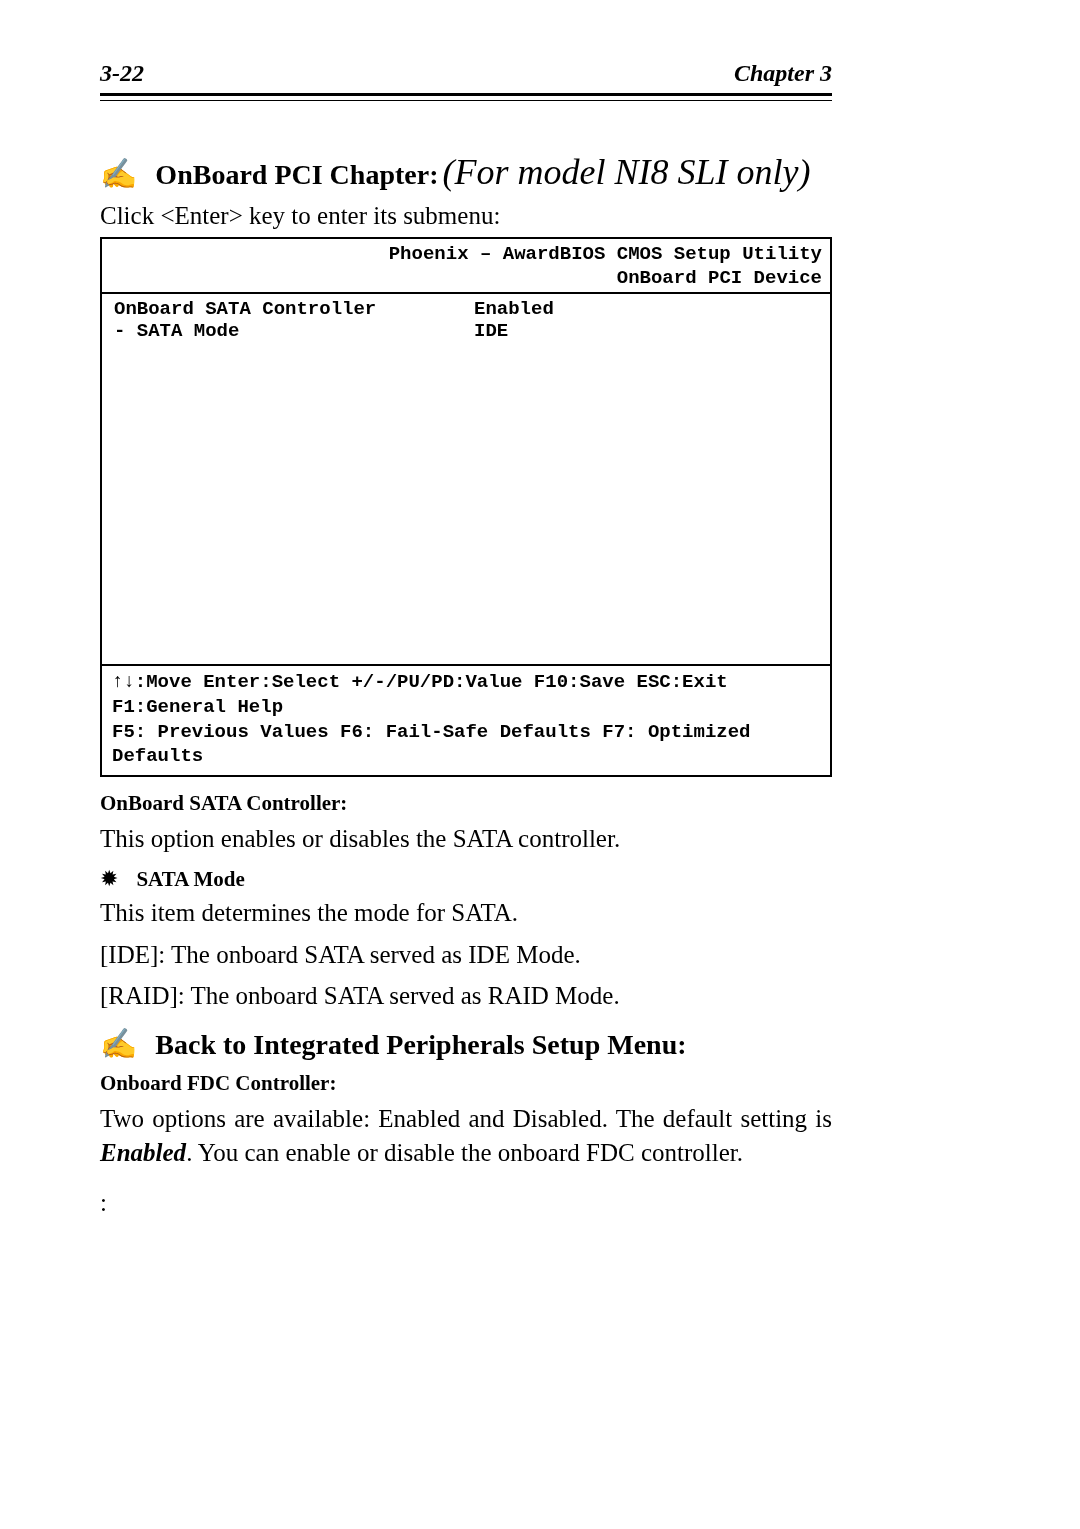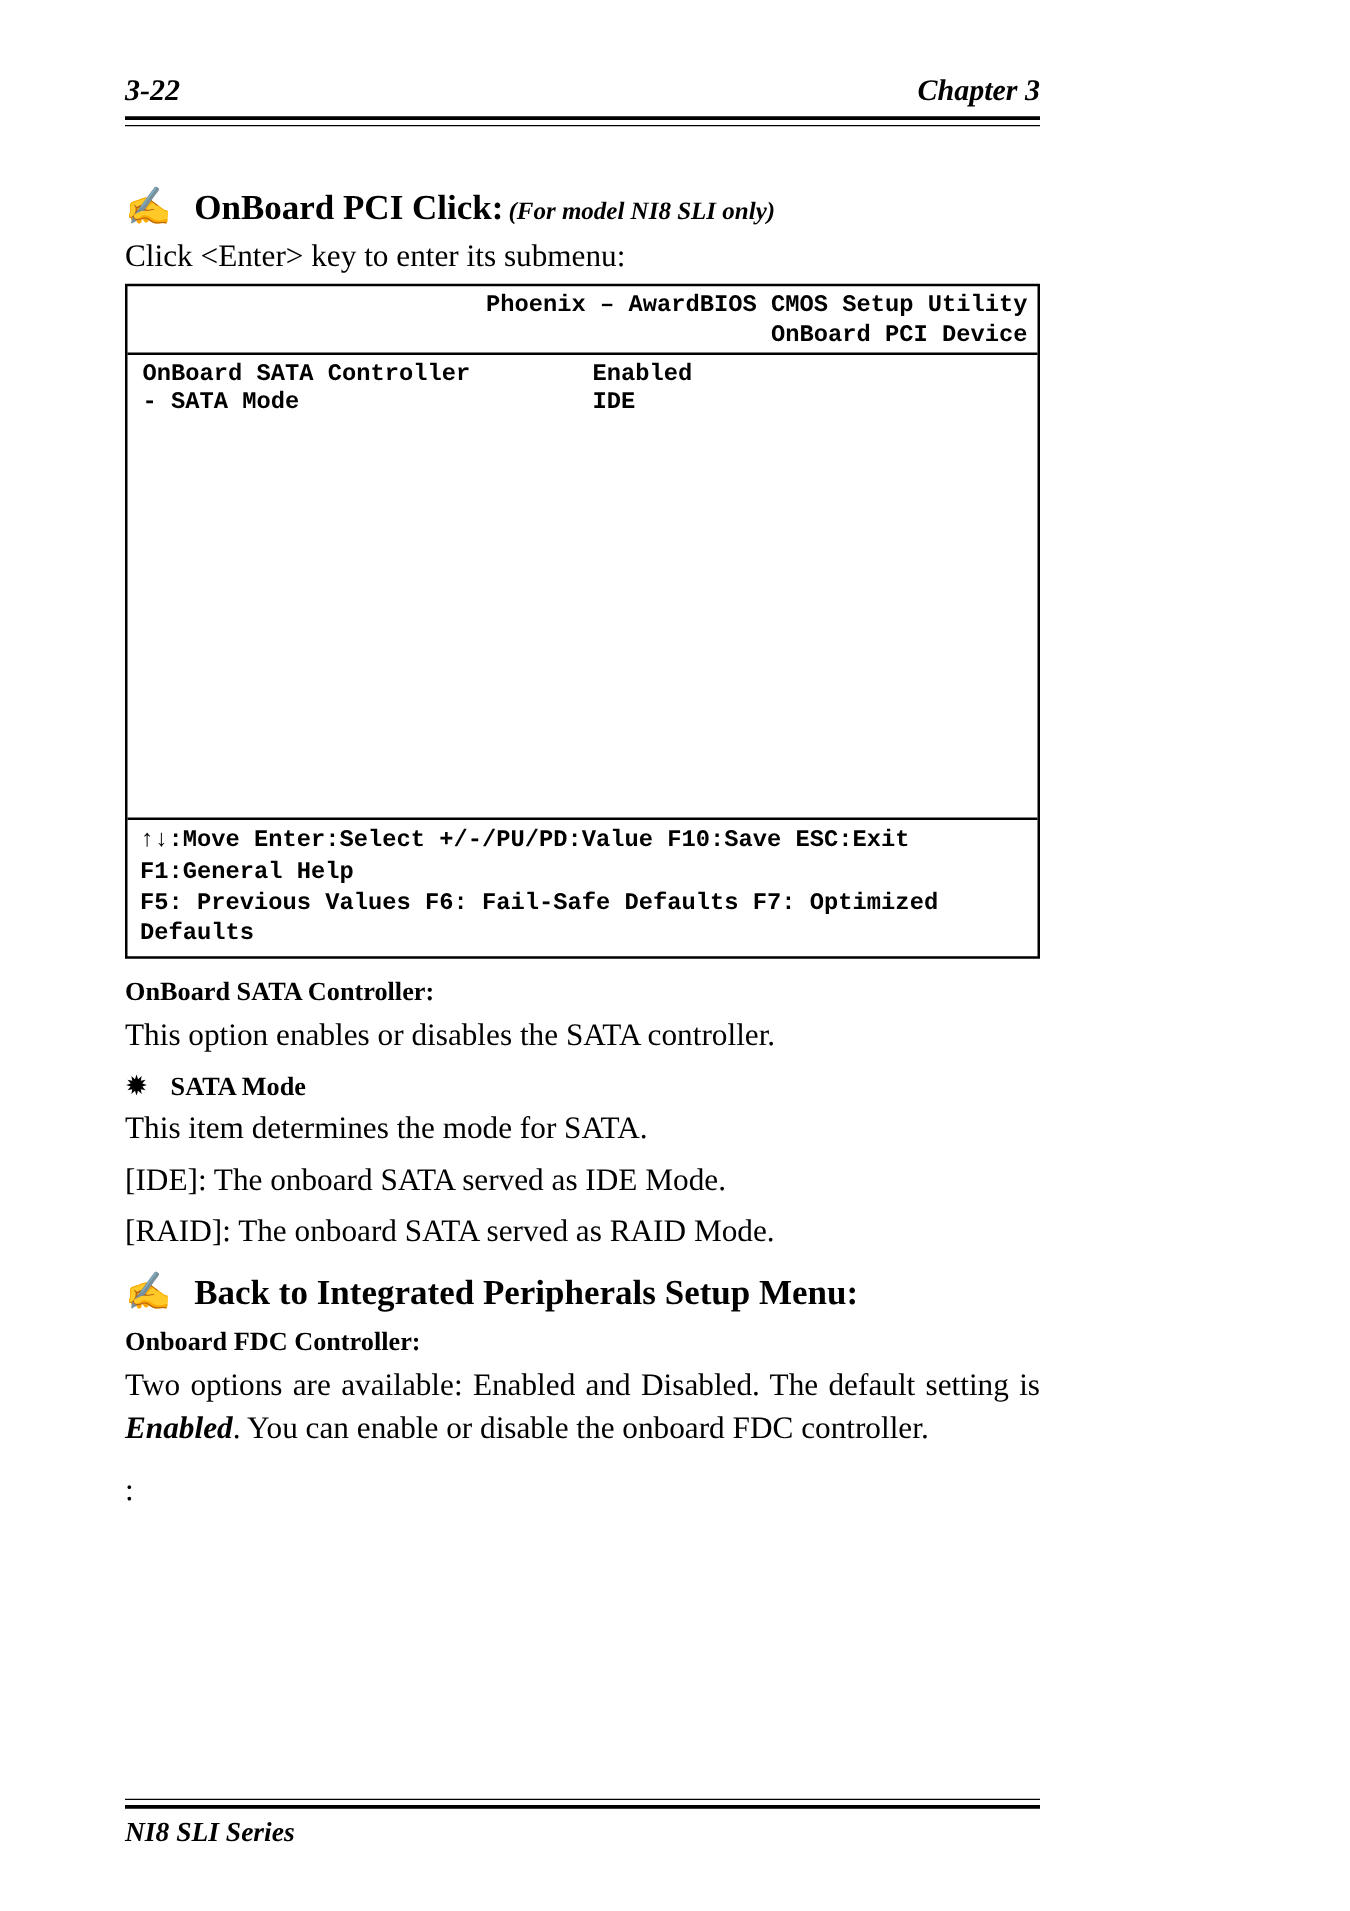--- a/index.html
+++ b/index.html
@@ -56,22 +56,22 @@
   }
   .hand-icon {
     font-size: 30px;
     line-height: 1;
   }
   .section-title {
     font-size: 28px;
     font-weight: bold;
   }
   .section-sub {
-    font-size: 20px;
-    font-weight: bold;
+    font-size: 36px;
+    font-weight: normal;
     font-style: italic;
   }
   .body-text {
     font-size: 25px;
     line-height: 1.35;
   }
   .justify {
     text-align: justify;
   }
   .bios-box {
@@ -147,21 +147,21 @@
 
   <div class="header-row">
     <span>3-22</span>
     <span>Chapter 3</span>
   </div>
   <div class="header-rule"></div>
 
   <div class="section-head">
     <span class="hand-icon">✍</span>
     <span>
-      <span class="section-title">OnBoard PCI Click:</span>
+      <span class="section-title">OnBoard PCI Chapter:</span>
       <span> </span>
       <span class="section-sub">(For model NI8 SLI only)</span>
     </span>
   </div>
 
   <div class="body-text">Click &lt;Enter&gt; key to enter its submenu:</div>
 
   <div class="bios-box">
     <div class="bios-title">
       <div>Phoenix – AwardBIOS CMOS Setup Utility</div>
@@ -206,18 +206,14 @@
   </div>
 
   <div class="subhead-bold">Onboard FDC Controller:</div>
   <div class="body-text justify">
     <span>Two options are available: Enabled and Disabled. The default setting is </span><span style="font-style:italic; font-weight:bold;">Enabled</span><span>. You can enable or disable the onboard FDC controller.</span>
   </div>
 
   <div class="gap-md"></div>
   <div class="body-text">:</div>
 
-  <div class="footer">
-    <div class="footer-rule"></div>
-    <div class="footer-text">NI8 SLI Series</div>
-  </div>
 
 </div>
 
 </body></html>

